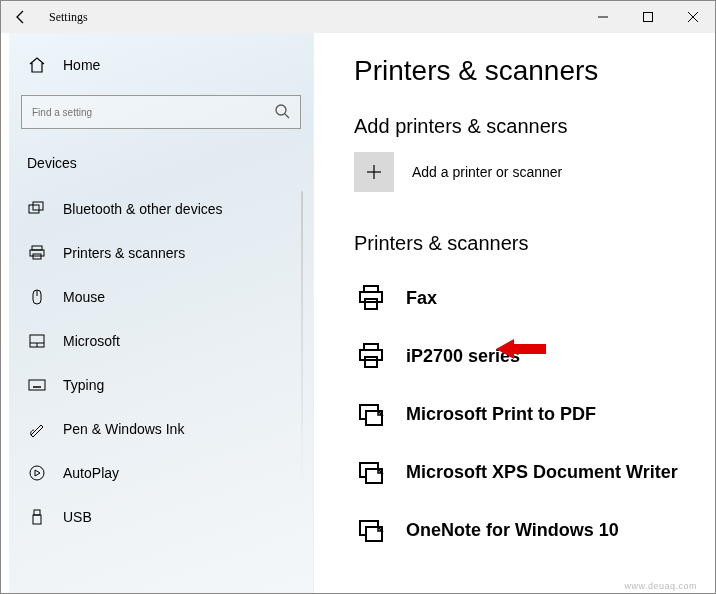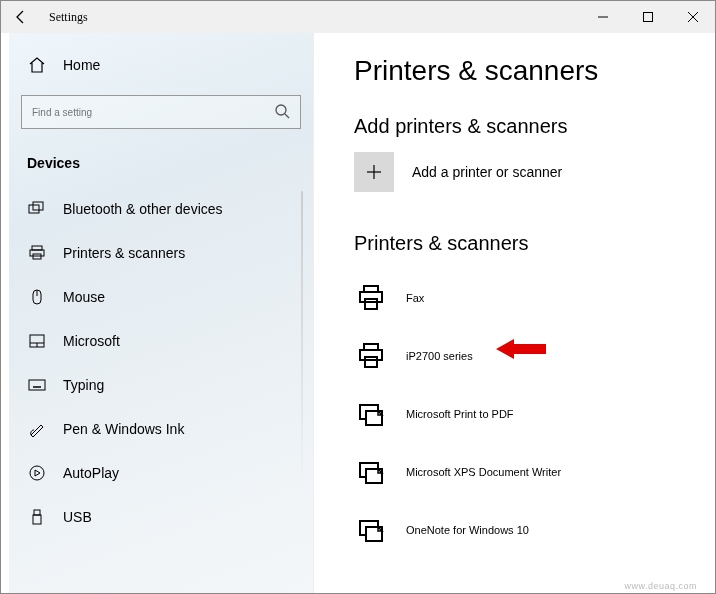--- a/index.html
+++ b/index.html
@@ -62,21 +62,21 @@
       background: rgba(255,255,255,0.3);
       display: flex; align-items: center;
       padding: 0 10px;
       margin-bottom: 20px;
     }
     .search-input {
       flex: 1; border: none; background: transparent; outline: none;
       font-size: 10px; color: #555;
     }
     .section-label {
-      font-weight: 700; font-size: 14px;
+      font-weight: 400; font-size: 14px;
       padding: 6px 6px 16px 6px;
     }
     .nav-item {
       display: flex; align-items: center;
       height: 44px; padding: 0 6px;
       cursor: default;
     }
     .nav-item span.label { font-size: 14px; }
     .main {
       flex: 1;
@@ -105,21 +105,21 @@
     .device-item {
       display: flex; align-items: center;
       height: 58px;
       position: relative;
     }
     .device-icon {
       width: 34px; height: 34px;
       display: flex; align-items:center; justify-content:center;
       margin-right: 18px;
     }
-    .device-label { font-size: 11px; }
+    .device-label { font-size: 18px; font-weight: bold; }
     .arrow-annot {
       position: absolute;
       left: 495px; top: 335px;
       pointer-events: none;
     }
     .watermark {
       position: absolute;
       right: 18px; bottom: 2px;
       font-size: 9px; color: #bbb;
       letter-spacing: 0.5px;

